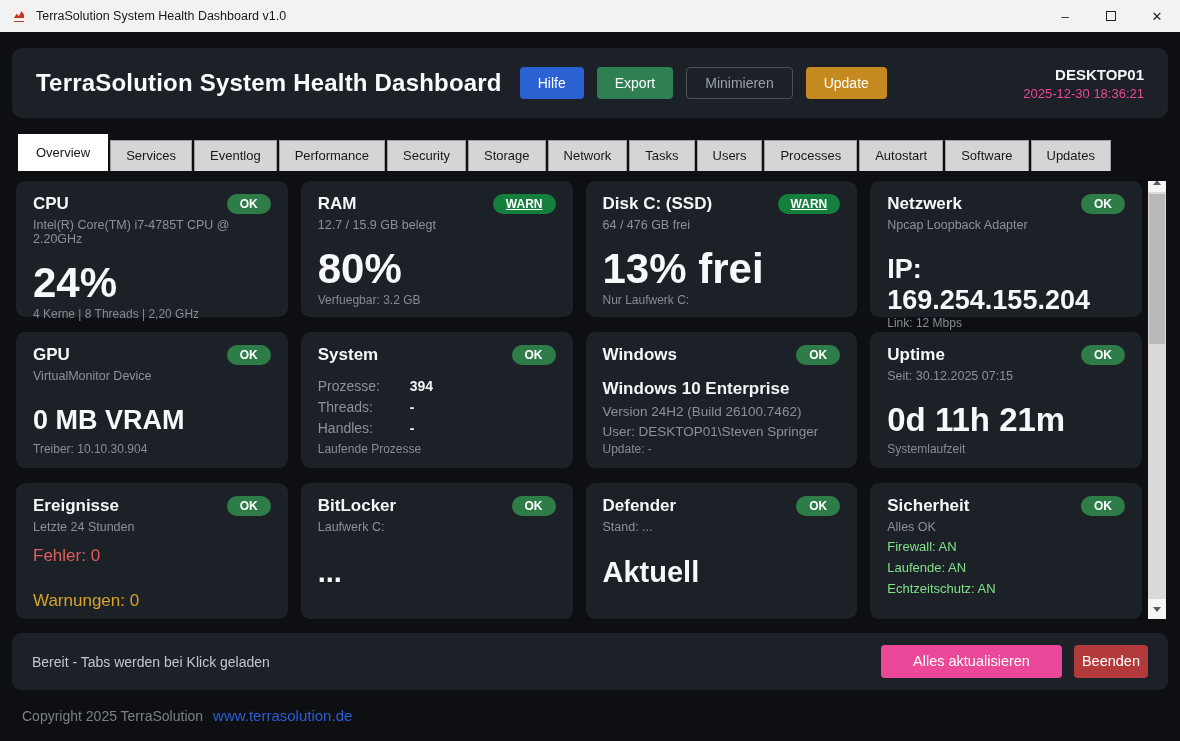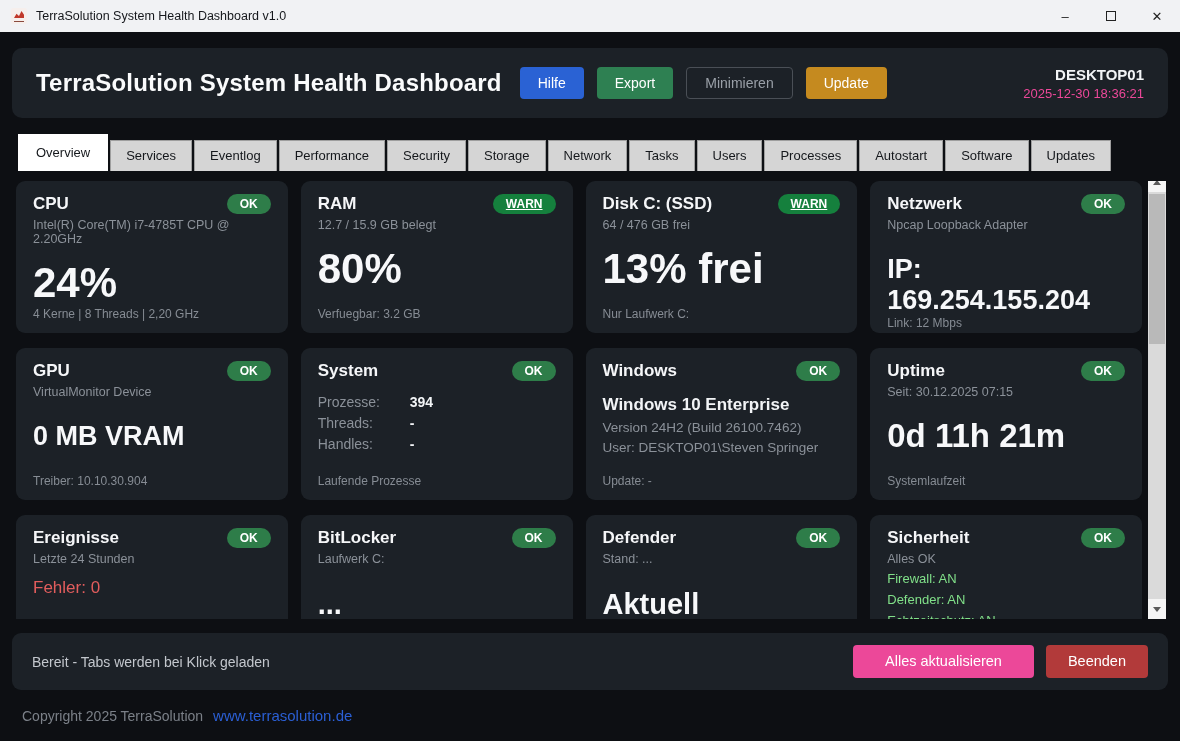--- a/index.html
+++ b/index.html
@@ -59,21 +59,21 @@
   .tab.active {
     background:#ffffff; border-color:#ffffff; padding:10px 17px 11px; font-size:13px;
   }
   
   .content-wrap { position:relative; margin:10px 12px 0; height:438px; overflow:hidden; }
   .grid {
     display:grid; grid-template-columns:repeat(4,1fr); gap:15px 13px;
     margin:0 26px 0 4px;
   }
   .card {
-    background:#1c2127; border-radius:9px; height:152px; padding:13px 17px 12px;
+    background:#1c2127; border-radius:9px; height:136px; padding:13px 17px 12px;
     display:flex; flex-direction:column;
   }
   .card-head { display:flex; align-items:center; justify-content:space-between; }
   .card-title { font-size:17px; font-weight:bold; color:#f5f6f8; }
   .badge {
     font-size:12px; font-weight:bold; color:#fff; border-radius:11px; padding:4px 13px; line-height:1;
   }
   .badge.ok { background:#2e7d49; }
   .badge.warn { background:#15803d;text-decoration:underline; }
   .card-sub { font-size:12.5px; color:#8b9199; margin-top:4px; }
@@ -109,21 +109,21 @@
   .sb-track { flex:1; position:relative; }
   .sb-thumb { position:absolute; top:2px; left:1px; width:16px; height:150px; background:#b9b9b9; }
   
   .statusbar {
     margin:14px 12px 0; height:57px; background:#1c2127; border-radius:9px;
     display:flex; align-items:center; padding:0 20px;
   }
   .status-text { font-size:14px; color:#c3c7cd; }
   .sbtns { margin-left:auto; display:flex; gap:12px; }
   .btn-refresh { background:#ec4899; padding:9px 32px; font-size:14.5px; }
-  .btn-quit { background:#b23a3a; padding:9px 22px; font-size:14.5px; }
+  .btn-quit { background:#b23a3a; padding:9px 8px; font-size:14.5px; }
   
   .footer { margin:17px 0 0 22px; font-size:14px; color:#7b8088; display:flex; align-items:center; }
   .footer a { color:#2b5fd4; text-decoration:none; margin-left:10px; font-size:15px; }
 </style>
 </head>
 <body>
 
 <div class="titlebar">
   <span class="app-icon"></span>
   <span class="titlebar-title">TerraSolution System Health Dashboard v1.0</span>
@@ -297,21 +297,21 @@
     </div>
 
     <div class="card">
       <div class="card-head">
         <span class="card-title">Sicherheit</span>
         <span class="badge ok">OK</span>
       </div>
       <div class="card-sub">Alles OK</div>
       <div class="sec-list">
         <div class="line-green">Firewall: AN</div>
-        <div class="line-green">Defender: AN</div>
+        <div class="line-green">Laufende: AN</div>
         <div class="line-green">Echtzeitschutz: AN</div>
       </div>
     </div>
 
   </div>
 
   <div class="scrollbar">
     <div class="sb-btn">
         <span class="tri-up"></span>
       </div>

